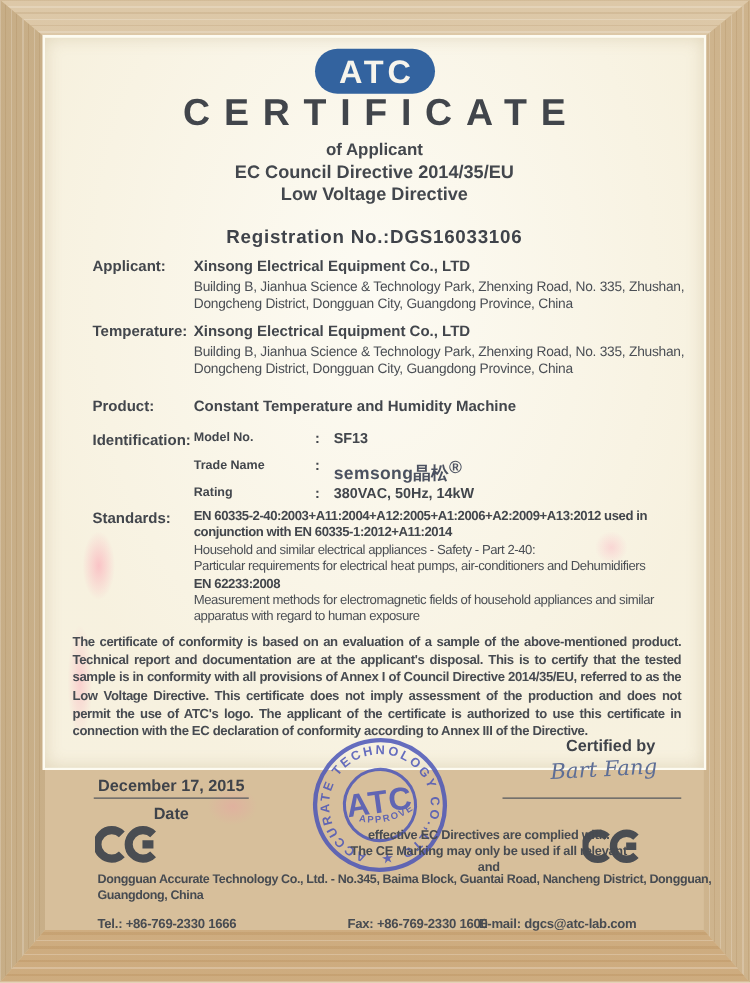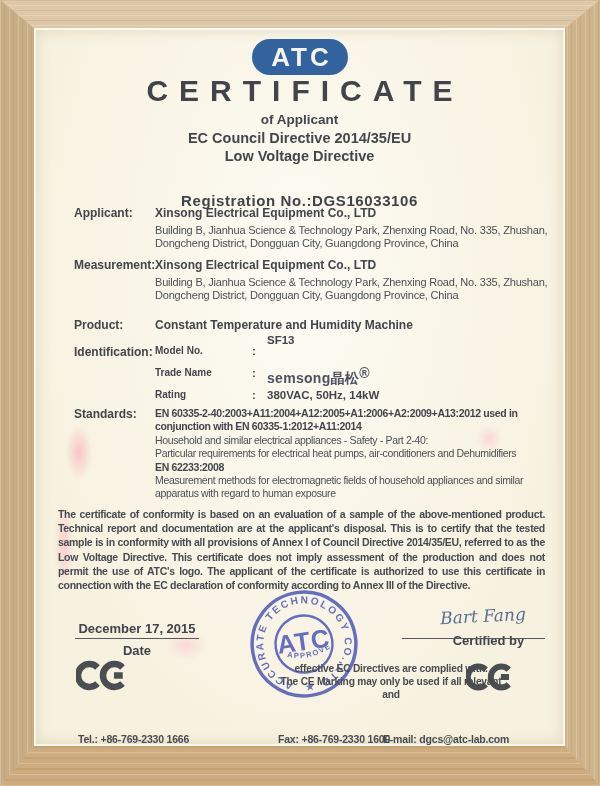--- a/index.html
+++ b/index.html
@@ -32,58 +32,58 @@
   }
   .wood-bottom{
     background-color:#d9b88c;
     background-image:
       repeating-linear-gradient(0deg, rgba(255,255,255,.22) 0 1px, transparent 1px 5px, rgba(160,110,50,.16) 5px 7px, transparent 7px 11px),
       linear-gradient(0deg, rgba(120,80,30,.12), rgba(255,255,255,.10));
     clip-path:polygon(0px 786px,36px 744px,563px 744px,600px 786px);
   }
   
   .paper{
-    position:absolute;left:36px;top:30px;width:527px;height:714px;
+    position:absolute;left:36px;top:30px;width:527px;height:584px;
     background:#f8f3e3;
     background-image:radial-gradient(ellipse at 50% 35%, rgba(255,255,252,.65), rgba(240,230,200,.15) 75%);
     box-shadow:0 0 0 2px #fdfbf1, inset 0 0 14px rgba(150,120,60,.22);
   }
   .smudge{position:absolute;border-radius:50%;pointer-events:none;}
   
   .logo-pill{
     position:absolute;left:216px;top:9px;width:96px;height:36px;border-radius:19px;
     background:#33639f;color:#f6f4ec;font-weight:bold;font-size:26px;letter-spacing:3px;
     display:flex;align-items:center;justify-content:center;text-indent:3px;
   }
   .cert-title{
     position:absolute;left:0;top:44px;width:100%;text-align:center;
     font-size:30px;font-weight:bold;color:#41454b;letter-spacing:11px;text-indent:11px;
   }
   .sub1{position:absolute;left:0;top:82px;width:100%;text-align:center;font-size:13.5px;font-weight:bold;color:#43474d;}
   .sub2{position:absolute;left:0;top:100px;width:100%;text-align:center;font-size:14.5px;font-weight:bold;color:#43474d;}
   .sub3{position:absolute;left:0;top:118px;width:100%;text-align:center;font-size:14.5px;font-weight:bold;color:#43474d;}
-  .regno{position:absolute;left:0;top:162px;width:100%;text-align:center;font-size:15px;font-weight:bold;color:#3f434a;letter-spacing:.6px;}
+  .regno{position:absolute;left:0;top:151px;width:100%;text-align:center;font-size:15px;font-weight:bold;color:#3f434a;letter-spacing:.6px;}
   
   .flabel{position:absolute;left:38px;font-size:12px;font-weight:bold;color:#42464c;}
   .fname{position:absolute;left:119px;font-size:12px;font-weight:bold;color:#42464c;}
   .faddr{position:absolute;left:119px;width:400px;font-size:11px;color:#4b4f55;line-height:13.5px;letter-spacing:-.2px;white-space:nowrap;}
   .idlabel{position:absolute;left:119px;font-size:10px;font-weight:bold;color:#42464c;}
   .idcolon{position:absolute;left:216px;font-size:11.5px;font-weight:bold;color:#42464c;}
   .idvalue{position:absolute;left:231px;font-size:11.5px;font-weight:bold;color:#42464c;}
   .brand{font-size:14px;font-weight:bold;color:#4b5160;letter-spacing:.3px;}
   .std{position:absolute;left:119px;width:402px;font-size:10.5px;line-height:13.6px;color:#4b4f55;letter-spacing:-.35px;white-space:nowrap;}
   .std.b{font-weight:bold;color:#42464c;}
   
   .statement{
     position:absolute;left:22px;top:477px;width:487px;
     font-size:10.5px;font-weight:bold;color:#474b51;line-height:14.2px;
     text-align:justify;letter-spacing:-.3px;
   }
   
-  .certby{position:absolute;left:380px;top:559px;width:145px;text-align:center;font-size:13px;font-weight:bold;color:#3f434a;margin-top:44px;}
+  .certby{position:absolute;left:380px;top:559px;width:145px;text-align:center;font-size:13px;font-weight:bold;color:#3f434a;}
   .signature{
     position:absolute;left:372px;top:576px;width:150px;text-align:center;
     font-family:"DejaVu Serif",serif;font-style:italic;font-size:17px;color:#5d6e96;
     transform:rotate(-3deg);
   }
   .rule{position:absolute;height:0;border-top:1.3px solid #55585e;}
   .date-val{position:absolute;left:39px;top:591px;width:124px;text-align:center;font-size:13px;font-weight:bold;color:#3f434a;}
   .date-lab{position:absolute;left:39px;top:613px;width:124px;text-align:center;font-size:13px;font-weight:bold;color:#3f434a;}
   
   .ce-note{position:absolute;left:244px;top:633px;width:222px;text-align:center;font-size:10.2px;font-weight:bold;color:#474b51;line-height:12.8px;letter-spacing:-.2px;}
@@ -112,32 +112,32 @@
   <div class="sub1">of Applicant</div>
   <div class="sub2">EC Council Directive 2014/35/EU</div>
   <div class="sub3">Low Voltage Directive</div>
   <div class="regno">Registration No.:DGS16033106</div>
 
   <div class="flabel" style="top:176px;">Applicant:</div>
   <div class="fname" style="top:176px;">Xinsong Electrical Equipment Co., LTD</div>
   <div class="faddr" style="top:194px;">Building B, Jianhua Science &amp; Technology Park, Zhenxing Road, No. 335, Zhushan,</div>
   <div class="faddr" style="top:207px;">Dongcheng District, Dongguan City, Guangdong Province, China</div>
 
-  <div class="flabel" style="top:228px;">Measurement:</div>
+  <div class="flabel" style="top:228px;">Temperature:</div>
   <div class="fname" style="top:228px;">Xinsong Electrical Equipment Co., LTD</div>
   <div class="faddr" style="top:246px;">Building B, Jianhua Science &amp; Technology Park, Zhenxing Road, No. 335, Zhushan,</div>
   <div class="faddr" style="top:259px;">Dongcheng District, Dongguan City, Guangdong Province, China</div>
 
   <div class="flabel" style="top:288px;">Product:</div>
   <div class="fname" style="top:288px;">Constant Temperature and Humidity Machine</div>
 
   <div class="flabel" style="top:315px;">Identification:</div>
   <div class="idlabel" style="top:315px;">Model No.</div>
   <div class="idcolon" style="top:315px;">:</div>
-  <div class="idvalue" style="top:304px;">SF13</div>
+  <div class="idvalue" style="top:315px;">SF13</div>
 
   <div class="idlabel" style="top:337px;">Trade Name</div>
   <div class="idcolon" style="top:337px;">:</div>
   <div class="idvalue" style="top:335px;"><span class="brand">semsong晶松</span><sup class="brand">®</sup></div>
 
   <div class="idlabel" style="top:359px;">Rating</div>
   <div class="idcolon" style="top:359px;">:</div>
   <div class="idvalue" style="top:359px;">380VAC, 50Hz, 14kW</div>
 
   <div class="flabel" style="top:377px;">Standards:</div>
@@ -190,18 +190,22 @@
       <path d="M 50.2 7.4 A 12.3 12.3 0 1 0 50.2 24.6"></path>
       <path d="M 41 16 L 50.5 16"></path>
     </g>
   </svg>
 
   <div class="ce-note">
     <div>effective EC Directives are complied with.</div>
     <div>The CE Marking may only be used if all relevant and</div>
   </div>
 
+  <div class="issuer">
+    <div>Dongguan Accurate Technology Co., Ltd. - No.345, Baima Block, Guantai Road, Nancheng District, Dongguan,</div>
+    <div>Guangdong, China</div>
+  </div>
 
   <div class="contact" style="left:42px;">Tel.: +86-769-2330 1666</div>
   <div class="contact" style="left:197px;padding-left:45px;">Fax: +86-769-2330 1600</div>
   <div class="contact" style="left:347px;">E-mail: dgcs@atc-lab.com</div>
 
 </div>
 
 </body></html>

